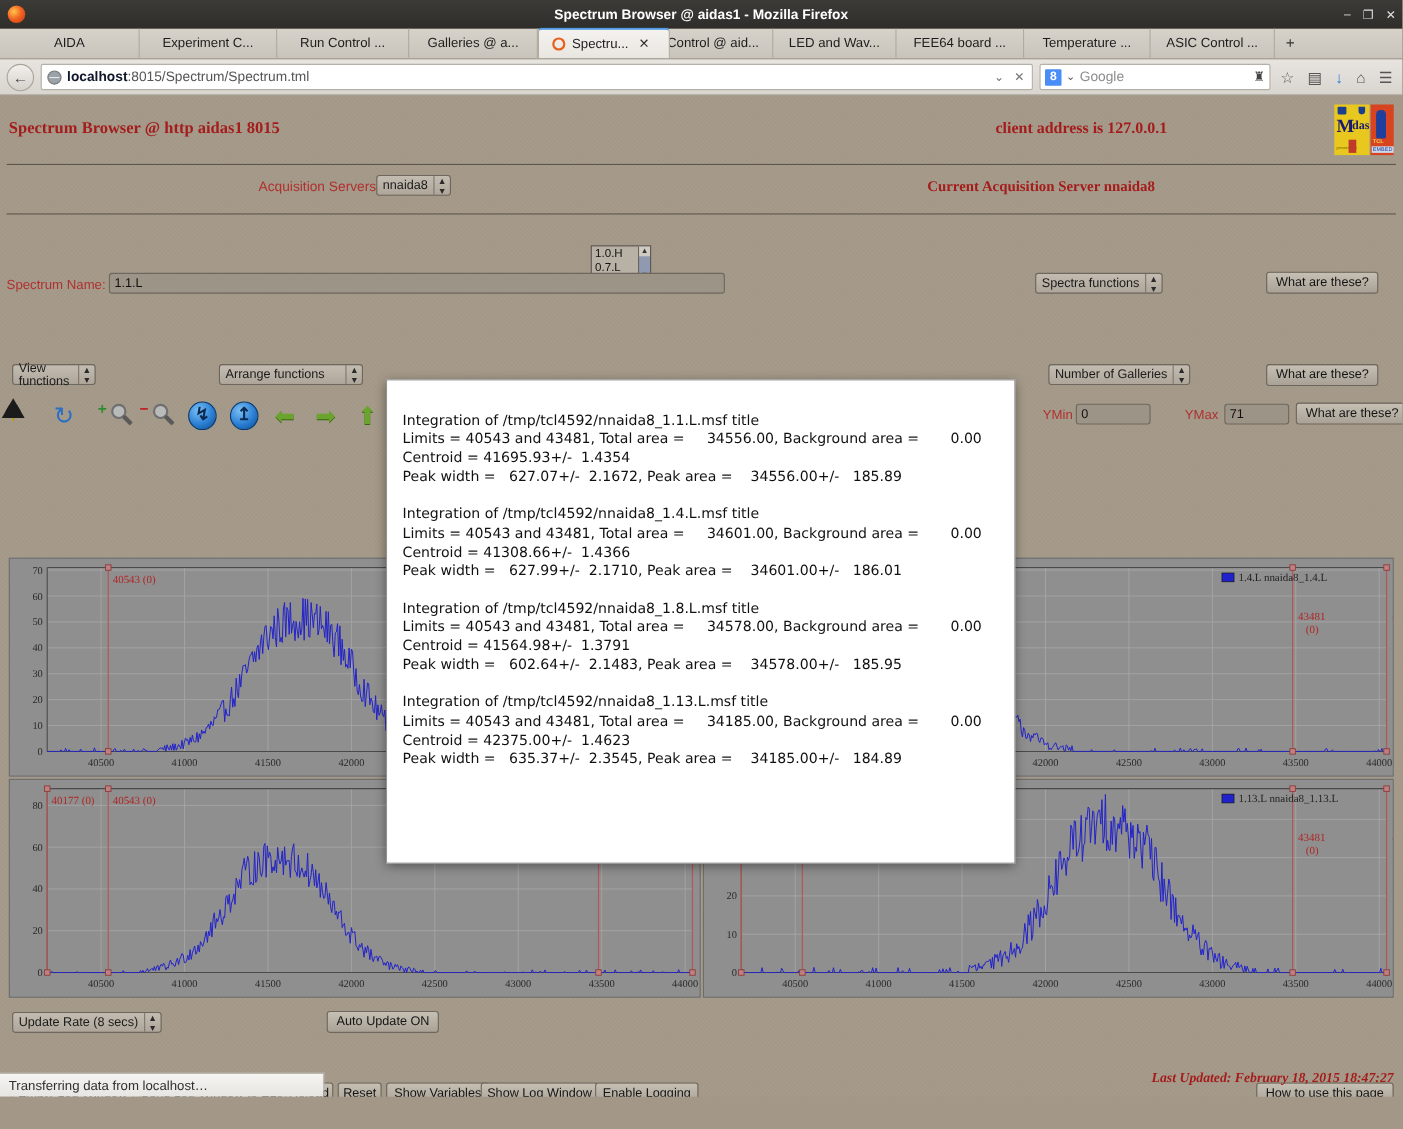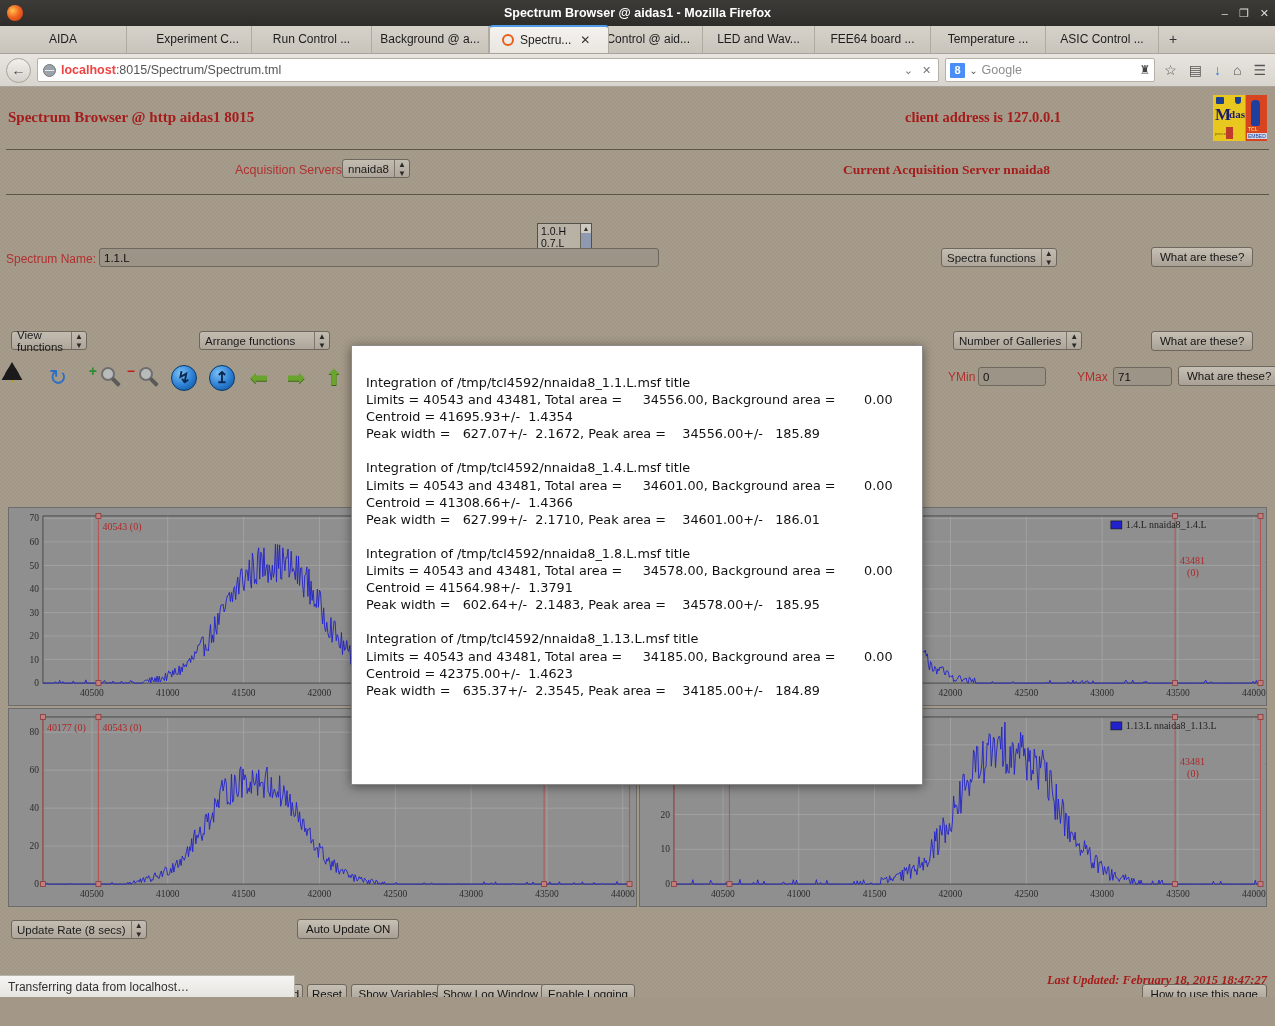--- a/index.html
+++ b/index.html
@@ -102,21 +102,21 @@
     width: 13px; height: 13px; border-radius: 50%;
     background: #9aa3aa;
     border: 1px solid #777; flex: none;
     position: relative;
   }
   #globe-icon::after{
     content:""; position:absolute; left:1px; right:1px; top:5px; height:1px;
     background:#e7e9eb;
   }
   #url-text { flex: 1; white-space: nowrap; overflow: hidden; }
-  #url-text b { color: #ef4444; font-weight: bold; }
+  #url-text b { color: #0f172a; font-weight: bold; }
   .urlbar-btn { color: #777; font-size: 11px; padding: 0 2px; }
   #searchbar {
     width: 210px; height: 24px; flex: none;
     background: #ffffff; border: 1px solid #b5b0a8; border-radius: 2px;
     display: flex; align-items: center; padding: 0 4px; gap: 4px;
     font-size: 12.5px; color: #8d8d8d;
   }
   #g-badge {
     width: 15px; height: 15px; background: #4a8df6; color: #fff;
     font-weight: bold; font-size: 11px;
@@ -396,28 +396,28 @@
     <span>–</span>
     <span>❐</span>
     <span>✕</span>
   </div>
 </div>
 
 <div id="tabbar">
   <div class="tab" style="width:127px;justify-content:center;">
     <span>AIDA</span>
   </div>
-  <div class="tab" style="width:125px;justify-content:flex-end;margin-top:21px;">
+  <div class="tab" style="width:125px;justify-content:center;margin-top:21px;">
     <span>Experiment C...</span>
   </div>
   <div class="tab" style="width:120px;justify-content:center;">
     <span>Run Control ...</span>
   </div>
   <div class="tab" style="width:117px;justify-content:center;">
-    <span>Background @ a...</span>
+    <span>Galleries @ a...</span>
   </div>
   <div class="tab active" style="width:120px;">
     <span class="tab-fav"></span>
     <span>Spectru...</span>
     <span class="tab-close">✕</span>
   </div>
   <div class="tab" style="width:94px;justify-content:flex-end;">
     <span>Control @ aid...</span>
   </div>
   <div class="tab" style="width:112px;justify-content:center;">

